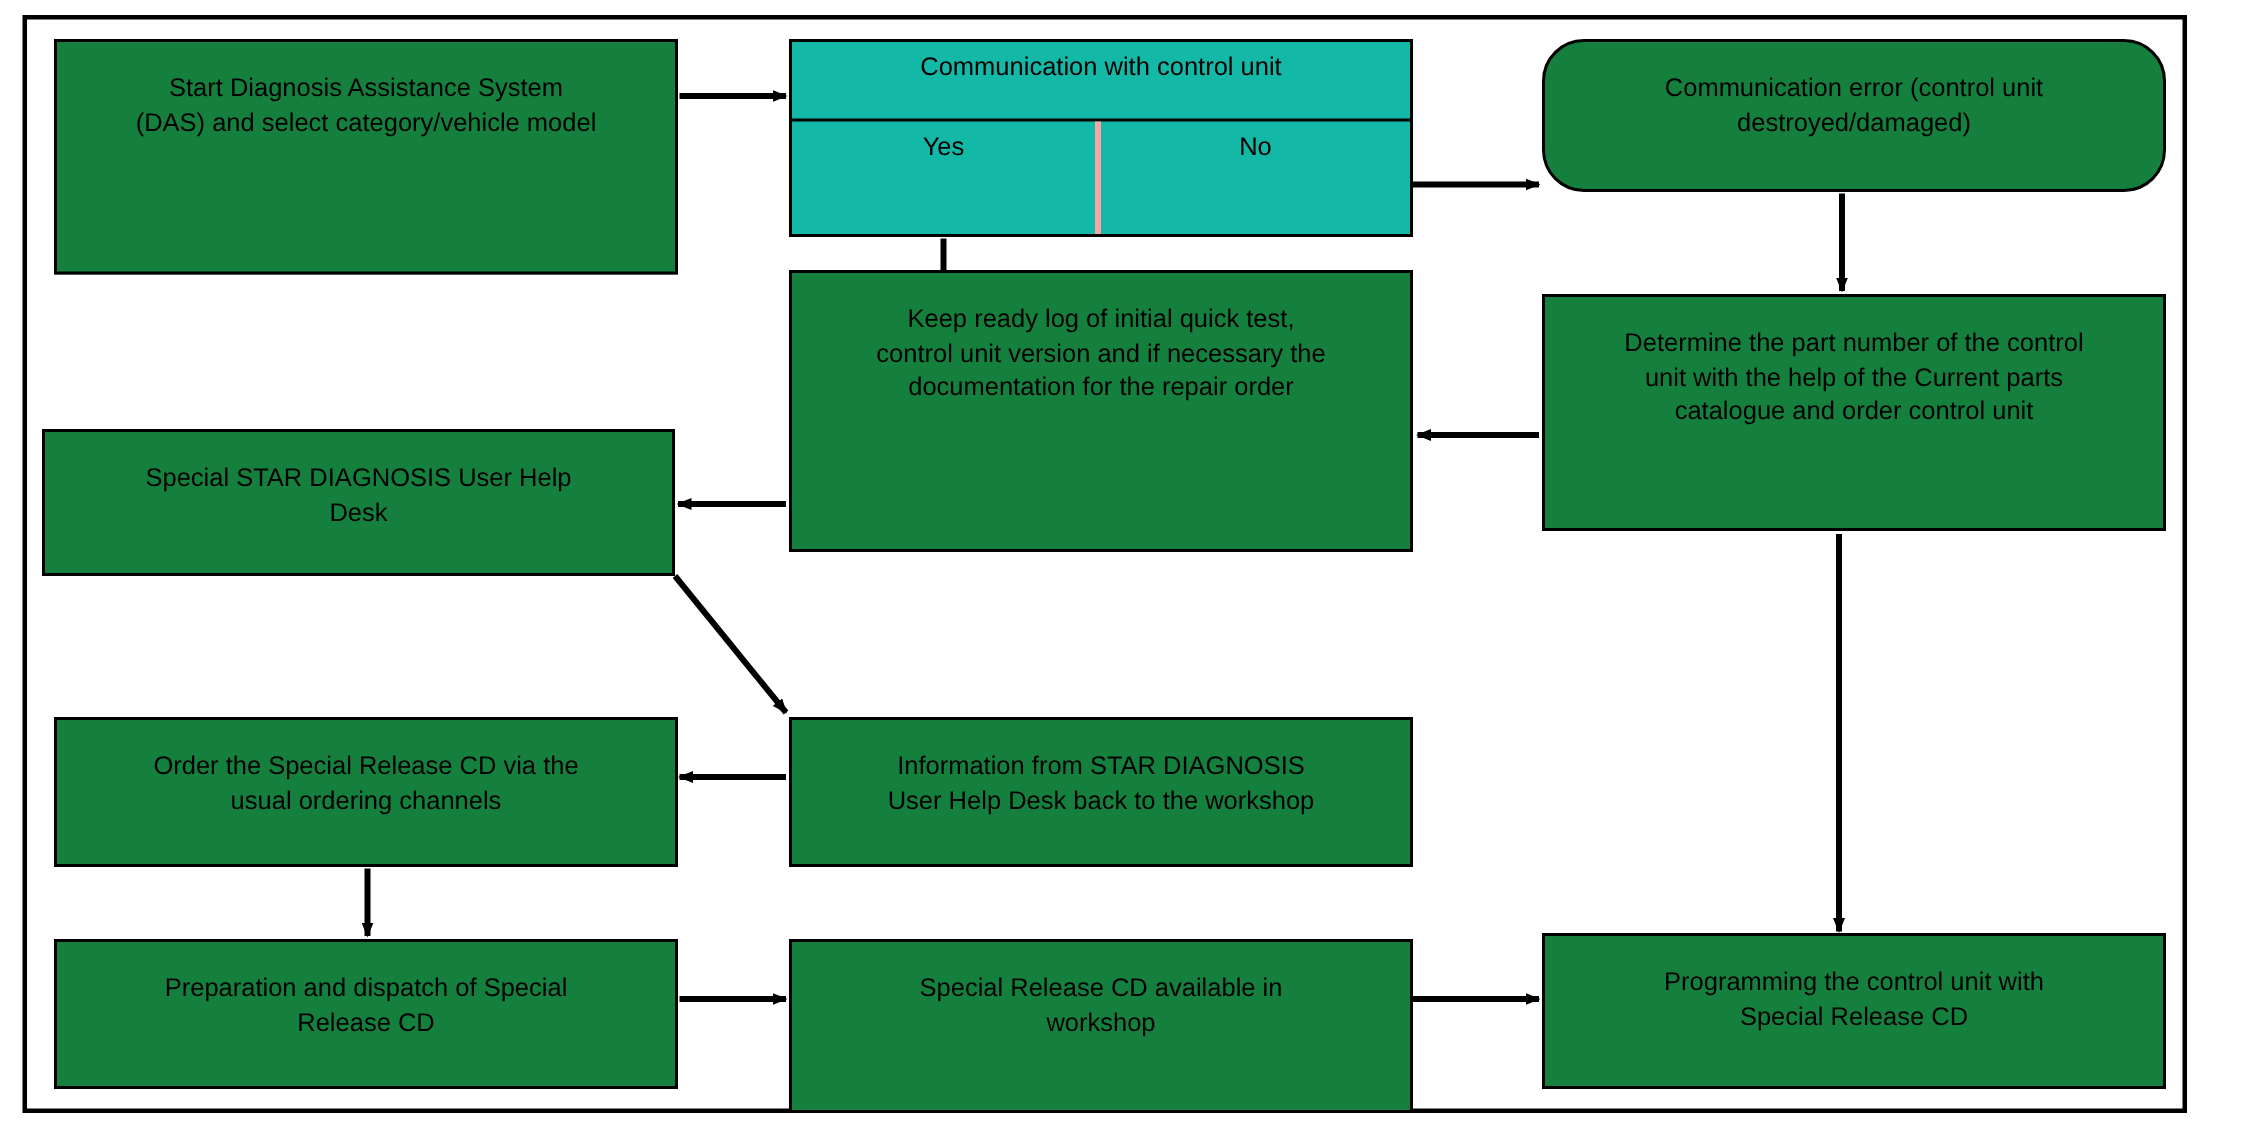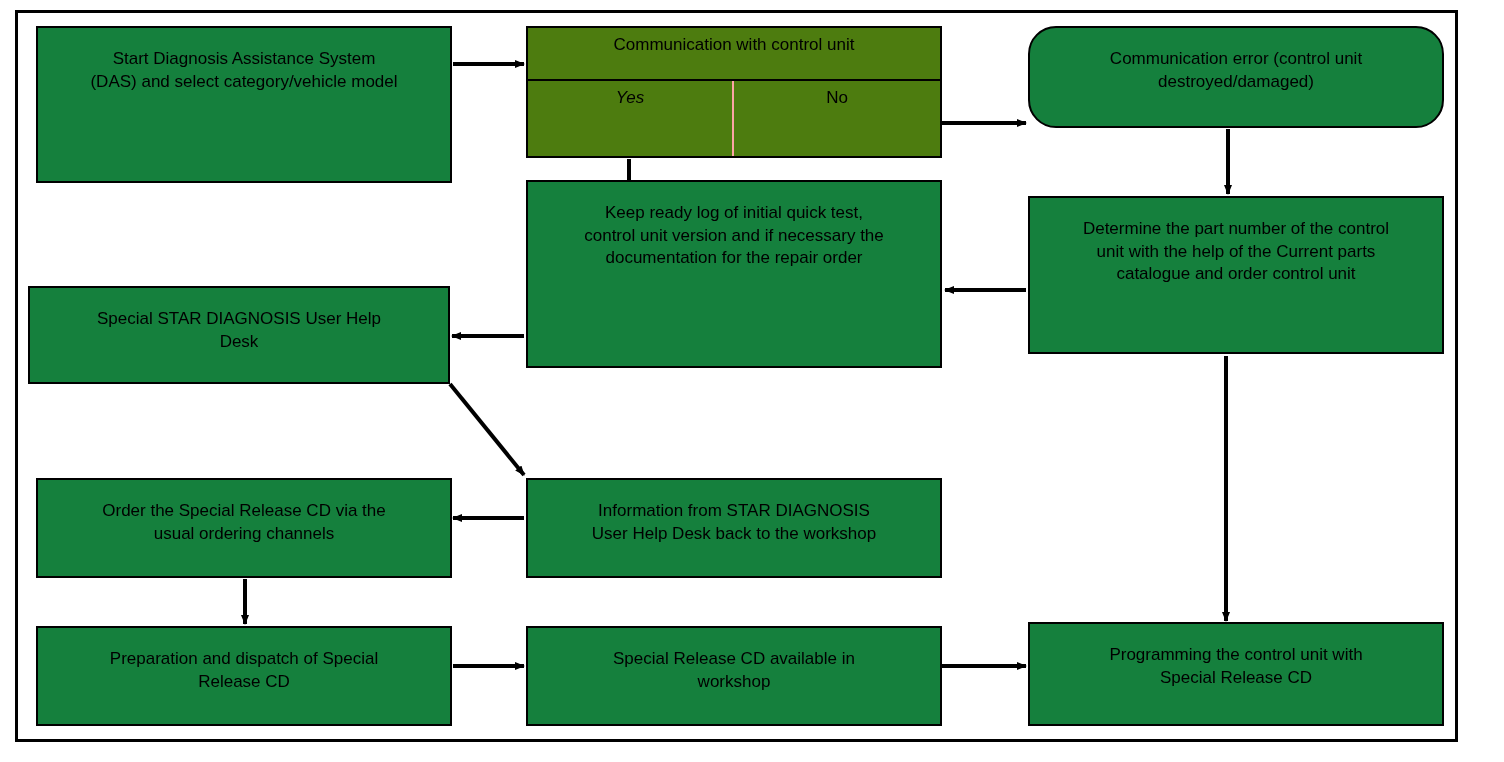--- a/index.html
+++ b/index.html
@@ -37,21 +37,21 @@
   }
   .node-text {
     display: block;
     white-space: pre-line;
   }
   
   .decision {
     position: absolute;
     box-sizing: border-box;
     border: 2px solid #000000;
-    background: #4d7c0f;
+    background: #14b8a6;
     display: flex;
     flex-direction: column;
   }
   .decision-header {
     flex: 0 0 53px;
     display: flex;
     align-items: flex-start;
     justify-content: center;
     padding-top: 6px;
     box-sizing: border-box;
@@ -67,22 +67,21 @@
   .decision-cell {
     flex: 1 1 50%;
     display: flex;
     align-items: flex-start;
     justify-content: center;
     padding-top: 7px;
     box-sizing: border-box;
     font-size: 17px;
   }
   .decision-cell.left {
-    border-right: 2px solid #fca5a5;
-    font-style: italic;
+    border-right: 4px solid #fca5a5;
   }
   svg.edges {
     position: absolute;
     left: 0;
     top: 0;
     width: 1504px;
     height: 762px;
     pointer-events: none;
   }
 </style>
@@ -192,21 +191,21 @@
   <div class="node" style="left:526px; top:478px; width:416px; height:100px;">
     <span class="node-text">Information from STAR DIAGNOSIS
 User Help Desk back to the workshop</span>
   </div>
 
   <div class="node" style="left:36px; top:626px; width:416px; height:100px;">
     <span class="node-text">Preparation and dispatch of Special
 Release CD</span>
   </div>
 
-  <div class="node" style="left:526px; top:626px; width:416px; height:100px;">
+  <div class="node" style="left:526px; top:626px; width:416px; height:116px;">
     <span class="node-text">Special Release CD available in
 workshop</span>
   </div>
 
   <div class="node" style="left:1028px; top:622px; width:416px; height:104px;">
     <span class="node-text">Programming the control unit with
 Special Release CD</span>
   </div>
 
 </div>

